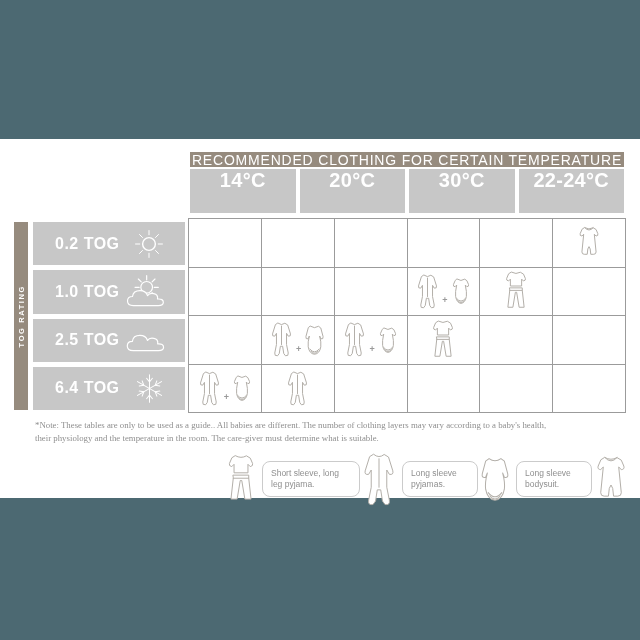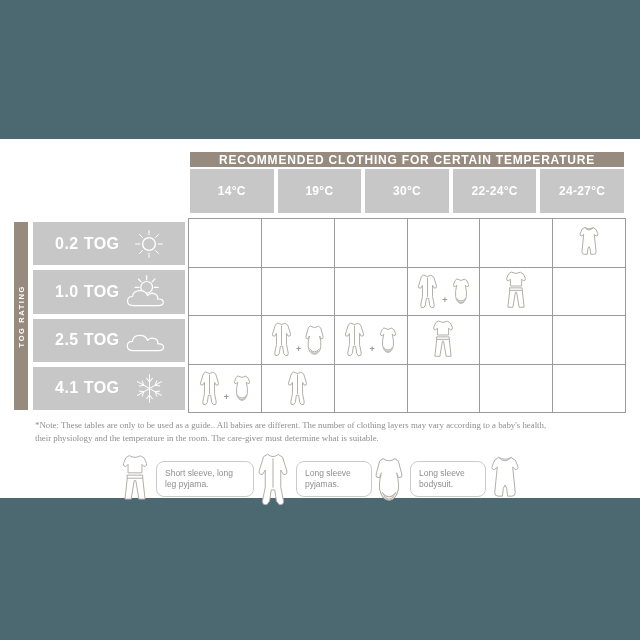--- a/index.html
+++ b/index.html
@@ -5,25 +5,25 @@
   html,body{margin:0;padding:0;}
   body{font-family:"Liberation Sans", sans-serif; background:#ffffff;}
   #stage{position:relative;width:640px;height:640px;background:#ffffff;overflow:hidden;}
 
   .band{position:absolute;left:0;width:640px;background:#4C6972;}
   .band-top{top:0;height:139px;}
   .band-bottom{top:498px;height:142px;}
 
   
   .table-header{position:absolute;left:190px;top:152px;width:434px;height:15px;
-    background:#968B7E;color:#fff;font-size:12px;font-weight:bold;letter-spacing:.8px;
+    background:#968B7E;color:#fff;font-size:14px;font-weight:normal;letter-spacing:.8px;
     text-align:center;line-height:16px;}
   .col-headers{position:absolute;left:188px;top:169px;width:438px;height:44px;display:flex;}
   .col-header{flex:1;margin:0 2px;background:#C7C7C7;color:#fff;display:flex;
-    align-items:center;justify-content:center;font-size:12px;font-weight:bold;letter-spacing:.3px;}
+    justify-content:center;font-size:20px;font-weight:bold;letter-spacing:.3px;}
 
   
   .tog-strip{position:absolute;left:14px;top:222px;width:14px;height:188px;background:#968B7E;
     display:flex;align-items:center;justify-content:center;}
   .tog-strip span{writing-mode:vertical-rl;transform:rotate(180deg);color:#fff;
     font-size:7.5px;font-weight:bold;letter-spacing:1.6px;white-space:nowrap;}
   .row-labels{position:absolute;left:33px;top:218px;width:152px;height:195px;
     display:flex;flex-direction:column;gap:5px;padding:4px 0 3px;box-sizing:border-box;}
   .row-box{flex:1;background:#C7C7C7;display:flex;align-items:center;justify-content:space-between;
     padding:0 18px 0 22px;}
@@ -48,21 +48,21 @@
   .cell .ic-long-sleeve-bodysuit{width:23px;height:32px;}
   .cell .ic-short-sleeve-bodysuit{width:22px;height:28px;}
   .cell .ic-short-sleeve-pyjamas{width:26px;height:33px;}
   .cell .ic-short-sleeve-long-leg-pyjama{width:28px;height:40px;}
 
   
   .note{position:absolute;left:35px;top:419px;width:585px;color:#8F8F8F;font-size:8.8px;line-height:13px;font-family:Liberation Serif, serif;}
 
   
   .legend{position:absolute;left:12px;top:447px;width:618px;height:64px;
-    display:flex;justify-content:center;align-items:center;}
+    display:flex;justify-content:flex-end;align-items:center;}
   .legend-item{display:flex;align-items:center;}
   .legend-box{border:1px solid #CBCBCB;border-radius:8px;padding:6px 8px;color:#8F8F8F;
     font-size:8.5px;line-height:11px;margin-left:4px;box-sizing:content-box;}
   .legend-item:nth-child(1) .legend-box{width:80px;}
   .legend-item:nth-child(n+2) .legend-box{width:58px;}
   .legend-item .ic-long-sleeve-pyjamas{width:38px;height:57px;}
   .legend-item .ic-long-sleeve-bodysuit{width:34px;height:48px;}
   .legend-item .ic-short-sleeve-bodysuit{width:34px;height:45px;}
   .legend-item .ic-short-sleeve-pyjamas{width:38px;height:48px;}
   .legend-item .ic-short-sleeve-long-leg-pyjama{width:34px;height:52px;}
@@ -147,30 +147,27 @@
   <div class="band band-top"></div>
   <div class="band band-bottom"></div>
 
   <div class="table-header">RECOMMENDED CLOTHING FOR CERTAIN TEMPERATURE</div>
 
   <div class="col-headers" id="col-headers">
       <div class="col-header">
         <span>14°C</span>
       </div>
       <div class="col-header">
-        <span>19°C</span>
+        <span>20°C</span>
       </div>
       <div class="col-header">
         <span>30°C</span>
       </div>
       <div class="col-header">
         <span>22-24°C</span>
-      </div>
-      <div class="col-header">
-        <span>24-27°C</span>
       </div>
     </div>
 
   <div class="tog-strip">
     <span>TOG RATING</span>
   </div>
 
   <div class="row-labels" id="row-labels">
       <div class="row-box">
         <span class="tog-label">0.2 TOG</span>
@@ -184,21 +181,21 @@
           <use href="#icon-sun-behind-cloud"></use>
         </svg>
       </div>
       <div class="row-box">
         <span class="tog-label">2.5 TOG</span>
         <svg class="weather weather-cloud">
           <use href="#icon-cloud"></use>
         </svg>
       </div>
       <div class="row-box">
-        <span class="tog-label">4.1 TOG</span>
+        <span class="tog-label">6.4 TOG</span>
         <svg class="weather weather-snowflake">
           <use href="#icon-snowflake"></use>
         </svg>
       </div>
     </div>
 
   <div class="grid" id="grid">
       <div class="cell"></div>
       <div class="cell"></div>
       <div class="cell"></div>

